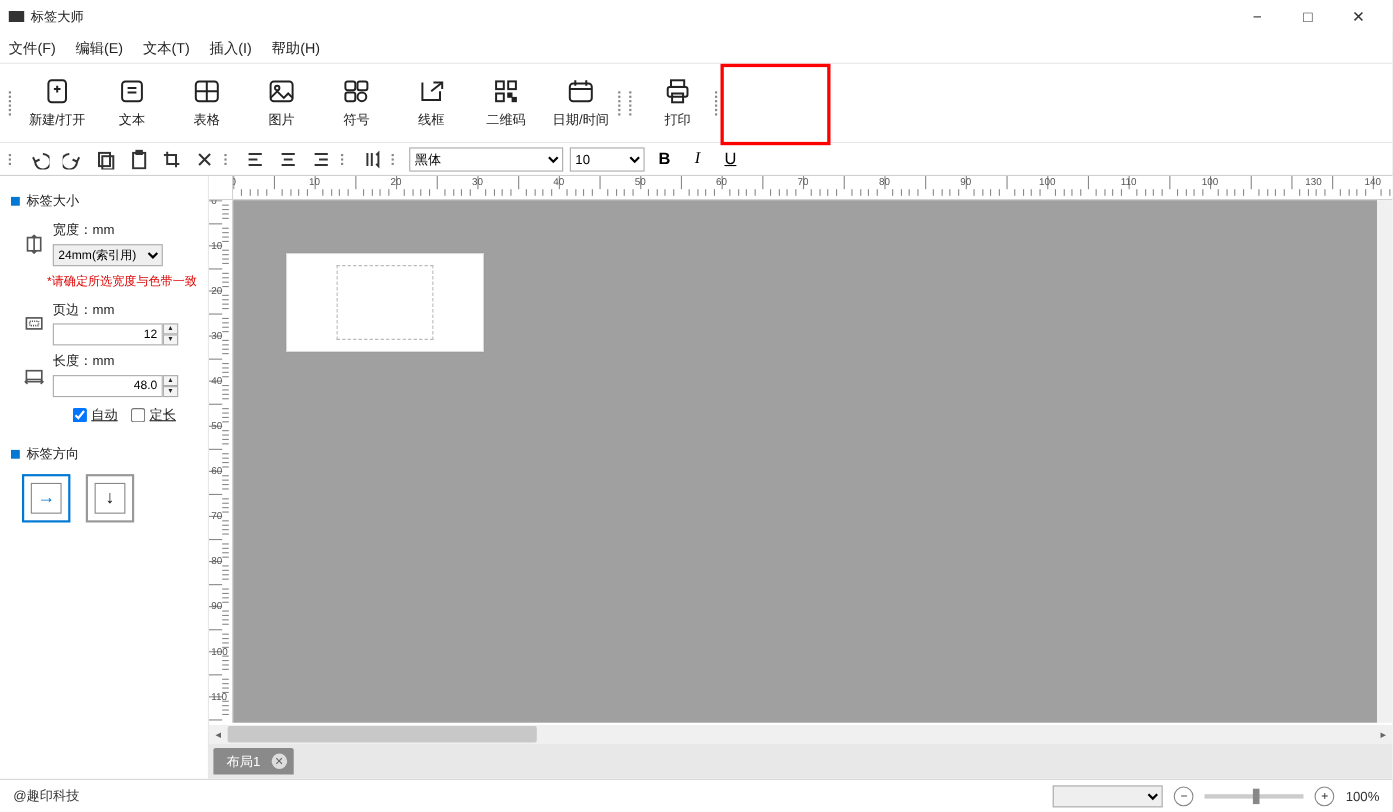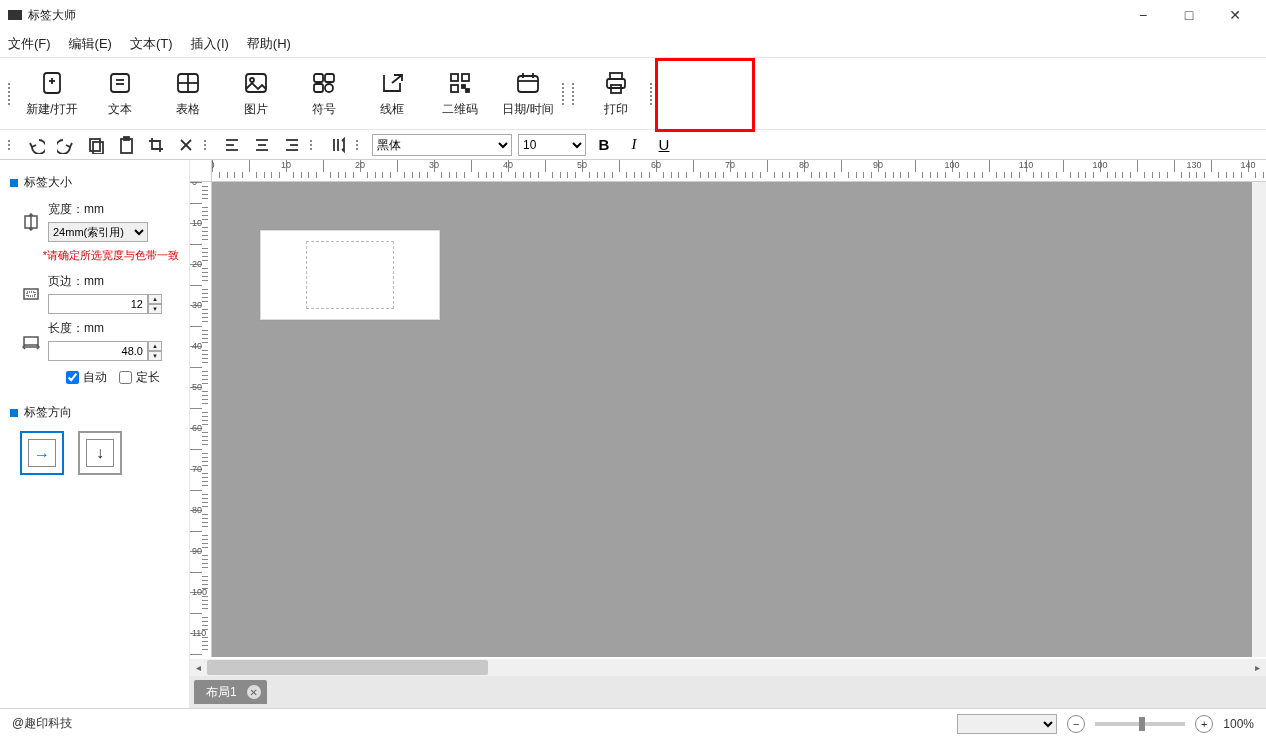--- a/index.html
+++ b/index.html
@@ -32,21 +32,21 @@
 .sidebar .section-head { display: flex; align-items: center; gap: 6px; margin: 6px 0 10px; }
 .sidebar .section-head .sq { width: 8px; height: 8px; background: #0078d4; }
 .sidebar .row { display: flex; align-items: center; gap: 8px; margin: 6px 0; padding-left: 12px; }
 .sidebar .row .ico { width: 18px; height: 18px; stroke: #555; fill: none; stroke-width: 1.5; }
 .sidebar select, .sidebar input[type=text] { width: 100px; height: 20px; font-size: 11px; border: 1px solid #aaa; }
 .sidebar input[type=text] { text-align: right; padding-right: 4px; }
 .sidebar .spin-wrap { display: flex; }
 .sidebar .spin { width: 14px; display: flex; flex-direction: column; }
 .sidebar .spin i { height: 10px; border: 1px solid #aaa; font-size: 7px; text-align: center; line-height: 8px; font-style: normal; background: #f4f4f4; }
 .sidebar .warn { color: #d00; font-size: 11px; margin: 4px 0 10px 29px; text-align: right; }
-.sidebar .chk-row { display: flex; gap: 12px; padding-left: 56px; margin-top: 8px; }
+.sidebar .chk-row { display: flex; gap: 12px; padding-left: 56px; margin-top: 8px; text-decoration: underline; }
 .sidebar .chk-row label { display: flex; align-items: center; gap: 4px; }
 .orient-btns { display: flex; gap: 14px; margin-top: 10px; padding-left: 10px; }
 .orient-btn { width: 44px; height: 44px; border: 2px solid #999; display: flex; align-items: center; justify-content: center; }
 .orient-btn.active { border-color: #0078d4; }
 .orient-btn .inner { width: 28px; height: 28px; border: 1px solid #888; display: flex; align-items: center; justify-content: center; font-size: 16px; }
 .canvas-wrap { flex: 1; position: relative; background: #fff; }
 .ruler-h { position: absolute; top: 0; left: 22px; right: 0; height: 22px; background: #fff; border-bottom: 1px solid #ccc; overflow: hidden; }
 .ruler-h .tick { position: absolute; top: 0; width: 1px; background: #888; }
 .ruler-h .tick.major { height: 12px; }
 .ruler-h .tick.minor { height: 6px; top: 12px; }

